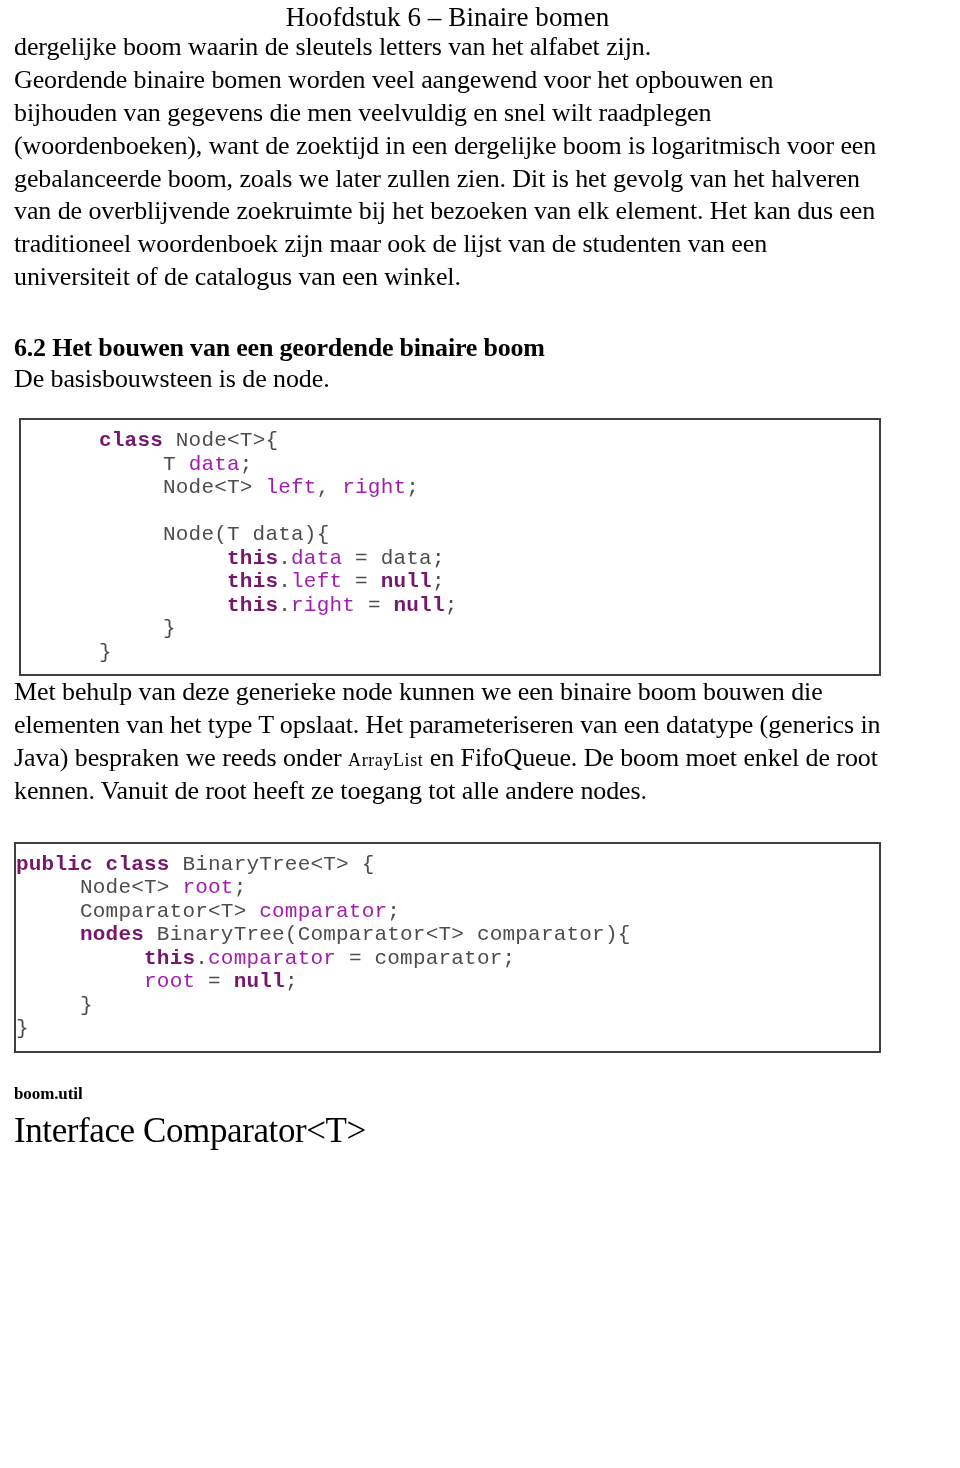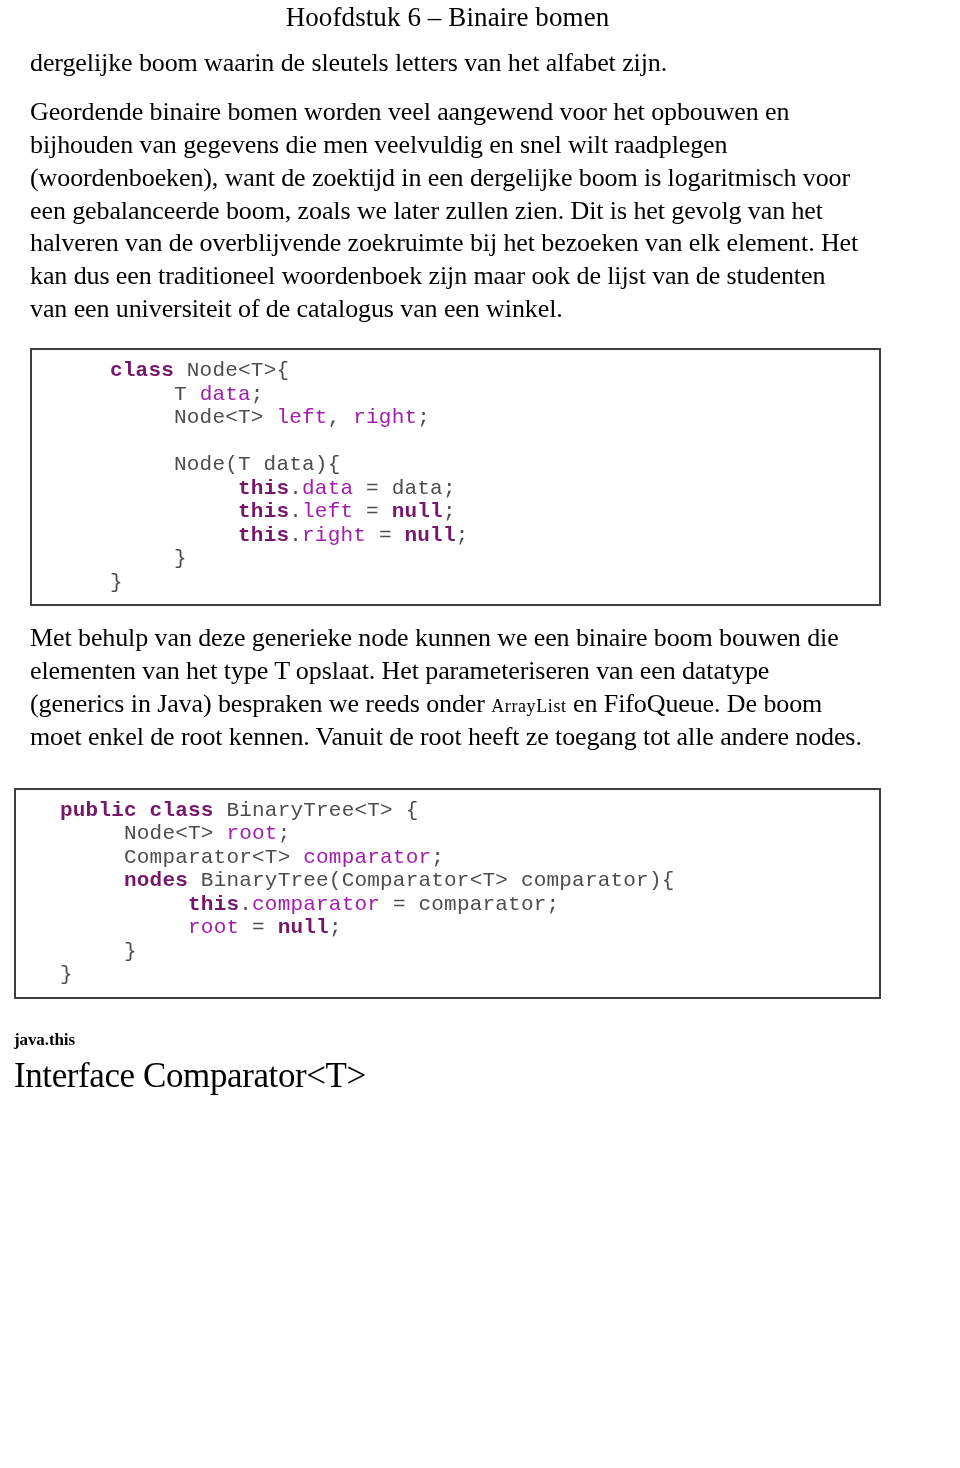--- a/index.html
+++ b/index.html
@@ -31,21 +31,21 @@
     letter-spacing: 0.1px;
   }
 
   
   .content {
     padding: 0 14px 0 14px;
   }
   p.body-text {
     font-size: 26px;
     line-height: 1.265;
-    margin: 16px;
+    margin: 0;
     text-align: left;
     letter-spacing: -0.1px;
   }
   .lead-line {
     margin-top: 50px;
   }
   .para-1 {
     margin-top: 48px;
   }
   .para-2 {
@@ -83,32 +83,31 @@
     margin: 0;
     padding: 9px 10px 10px 10px;
     font-family: "Liberation Mono", "DejaVu Sans Mono", monospace;
     font-size: 21px;
     line-height: 1.12;
     color: #4d4d4d;
     white-space: pre;
     letter-spacing: 0.2px;
   }
   .code-block.block-node {
-    margin-left: 16px;
+    margin-left: 5px;
     margin-right: 0;
   }
   .code-block.block-node pre {
     padding-left: 78px;
   }
   .code-block.block-tree {
     margin-top: 34px;
   }
   .code-block.block-tree pre {
-    padding-left: 12px;
-    margin-left: 32px;
+    padding-left: 0;
   }
 
   .kw { color: #76176b; font-weight: bold; }
   .id { color: #a21caf; }
   .pl { color: #4d4d4d; }
 
   
   .javadoc {
     margin-top: 32px;
   }
@@ -132,21 +131,23 @@
 <div class="page">
 
   <div class="running-head">Hoofdstuk 6 – Binaire bomen</div>
 
   <div class="content">
 
     <p class="body-text lead-line">dergelijke boom waarin de sleutels letters van het alfabet zijn.</p>
 
     <p class="body-text para-1">Geordende binaire bomen worden veel aangewend voor het opbouwen en bijhouden van gegevens die men veelvuldig en snel wilt raadplegen (woordenboeken), want de zoektijd in een dergelijke boom is logaritmisch voor een gebalanceerde boom, zoals we later zullen zien. Dit is het gevolg van het halveren van de overblijvende zoekruimte bij het bezoeken van elk element. Het kan dus een traditioneel woordenboek zijn maar ook de lijst van de studenten van een universiteit of de catalogus van een winkel.</p>
 
+    <h2 class="section-heading">6.2 Het bouwen van een geordende binaire boom</h2>
 
+    <p class="body-text after-heading">De basisbouwsteen is de node.</p>
 
     <div class="code-block block-node">
       <pre><span class="kw">class</span><span class="pl"> Node&lt;T&gt;{
      T </span><span class="id">data</span><span class="pl">;
      Node&lt;T&gt; </span><span class="id">left</span><span class="pl">, </span><span class="id">right</span><span class="pl">;
 
      Node(T data){
           </span><span class="kw">this</span><span class="pl">.</span><span class="id">data</span><span class="pl"> = data;
           </span><span class="kw">this</span><span class="pl">.</span><span class="id">left</span><span class="pl"> = </span><span class="kw">null</span><span class="pl">;
           </span><span class="kw">this</span><span class="pl">.</span><span class="id">right</span><span class="pl"> = </span><span class="kw">null</span><span class="pl">;
@@ -162,18 +163,18 @@
      Comparator&lt;T&gt; </span><span class="id">comparator</span><span class="pl">;
      </span><span class="kw">nodes</span><span class="pl"> BinaryTree(Comparator&lt;T&gt; comparator){
           </span><span class="kw">this</span><span class="pl">.</span><span class="id">comparator</span><span class="pl"> = comparator;
           </span><span class="id">root</span><span class="pl"> = </span><span class="kw">null</span><span class="pl">;
      }
 }</span></pre>
     </div>
 
 
     <div class="javadoc">
-      <div class="pkg">java.this</div>
+      <div class="pkg">boom.util</div>
       <div class="iface-title">Interface Comparator&lt;T&gt;</div>
     </div>
 
   </div>
 </div>
 
 </body></html>

